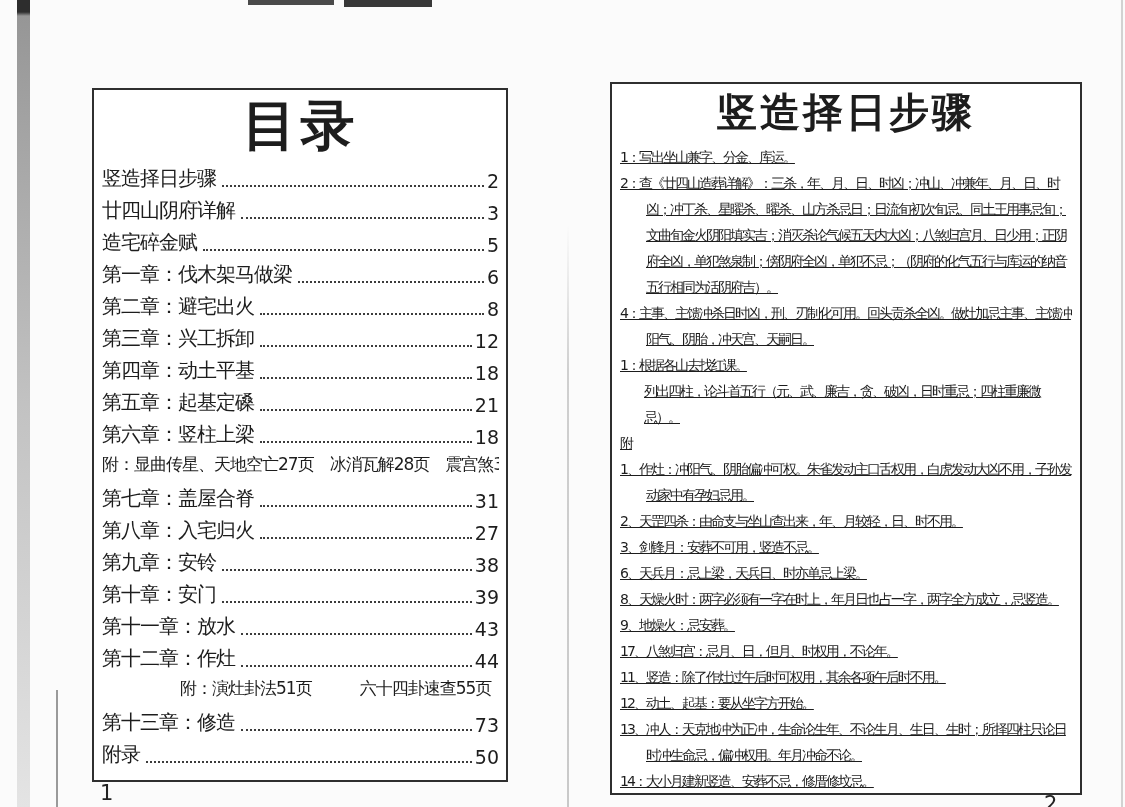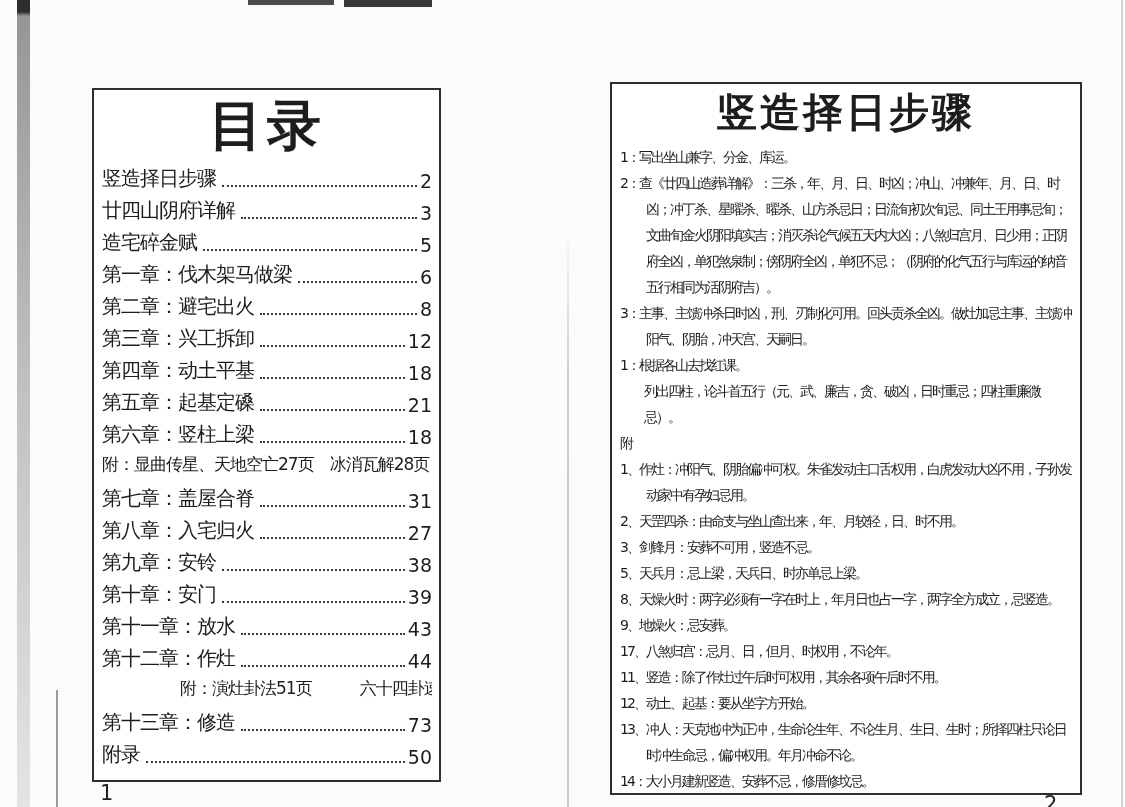--- a/index.html
+++ b/index.html
@@ -18,21 +18,21 @@
   .top-bar-2 { position:absolute; left:344px; top:0; width:88px; height:7px; background:#383838; }
   .crease-line { position:absolute; left:56px; top:690px; width:2px; height:117px; background:#9a9a9a; }
   .fold-line { position:absolute; left:567px; top:225px; width:2px; height:582px;
     background:linear-gradient(180deg, rgba(200,200,200,0) 0, #cfcfcf 25%, #c9c9c9 100%); }
   .right-edge-line { position:absolute; left:1121px; top:0; width:2px; height:807px; background:#d2d2d2; }
 
   
   .page {
     position:absolute; background:#fff; border:2px solid #2f2f2f; box-sizing:border-box;
   }
-  .left-page  { left:92px;  top:88px; width:349px; height:694px; padding:4px 7px 0 8px; }
+  .left-page  { left:92px;  top:88px; width:416px; height:694px; padding:4px 7px 0 8px; }
   .right-page { left:610px; top:82px; width:472px; height:713px; padding:4px 8px 0 8px; }
 
   
   .toc-title {
     text-align:center; font-size:54px; font-weight:bold; line-height:1.12;
     margin:2px 0 4px 0; letter-spacing:4px;
   }
   .toc-list { }
   .toc-row { display:flex; align-items:flex-end; height:32px; font-size:20px; letter-spacing:-1px; }
   .toc-label { white-space:nowrap; }
@@ -43,21 +43,21 @@
     display:flex; align-items:center; overflow:hidden;
   }
   .toc-note.indented { padding-left:78px; }
 
   
   .steps-title {
     text-align:center; font-size:40px; font-weight:bold; line-height:1.2;
     margin:0 0 8px 0; letter-spacing:3px;
   }
   .steps { font-size:14px; line-height:26px; letter-spacing:-2px; height:645px; overflow:hidden; }
-  .para { margin:0; }
+  .para { margin:0;text-decoration:underline; }
   .para.hang  { padding-left:26px; text-indent:-26px; }
   .para.sub   { padding-left:24px; }
   .para.plain { }
 
   
   .page-num { position:absolute; font-size:21px; color:#222; }
   .page-num-left  { left:100px;  top:781px; }
   .page-num-right { left:1044px; top:792px; }
 </style>
 </head>
@@ -163,28 +163,28 @@
     <span class="toc-page">50</span>
   </div>
       </div>
   </div>
 
   <div class="page right-page">
     <div class="steps-title">竖造择日步骤</div>
     <div class="steps">
         <div class="para hang">1：写出坐山兼字、分金、库运。</div>
         <div class="para hang">2：查《廿四山造葬详解》：三杀，年、月、日、时凶；冲山、冲兼年、月、日、时凶；冲丁杀、星曜杀、曜杀、山方杀忌日；日流旬初次旬忌、同土王用事忌旬；文曲旬金火阴阳填实吉；消灭杀论气候五天内大凶；八煞归宫月、日少用；正阴府全凶，单犯煞泉制；傍阴府全凶，单犯不忌；（阴府的化气五行与库运的纳音五行相同为活阴府吉）。</div>
-        <div class="para hang">3：主事、主馈冲杀日时凶，刑、刃制化可用。回头贡杀全凶。做灶加忌主事、主馈冲阳气、阴胎，冲天宫、天嗣日。</div>
+        <div class="para hang">4：主事、主馈冲杀日时凶，刑、刃制化可用。回头贡杀全凶。做灶加忌主事、主馈冲阳气、阴胎，冲天宫、天嗣日。</div>
         <div class="para hang">1：根据各山去找红课。</div>
         <div class="para sub">列出四柱，论斗首五行（元、武、廉吉，贪、破凶，日时重忌；四柱重廉微忌）。</div>
         <div class="para plain">附</div>
         <div class="para hang">1、作灶：冲阳气、阴胎偏冲可权。朱雀发动主口舌权用，白虎发动大凶不用，子孙发动家中有孕妇忌用。</div>
         <div class="para hang">2、天罡四杀：由命支与坐山查出来，年、月较轻，日、时不用。</div>
         <div class="para hang">3、剑锋月：安葬不可用，竖造不忌。</div>
-        <div class="para hang">5、天兵月：忌上梁，天兵日、时亦单忌上梁。</div>
+        <div class="para hang">6、天兵月：忌上梁，天兵日、时亦单忌上梁。</div>
         <div class="para hang">8、天燥火时：两字必须有一字在时上，年月日也占一字，两字全方成立，忌竖造。</div>
         <div class="para hang">9、地燥火：忌安葬。</div>
         <div class="para hang">17、八煞归宫：忌月、日，但月、时权用，不论年。</div>
         <div class="para hang">11、竖造：除了作灶过午后时可权用，其余各项午后时不用。</div>
         <div class="para hang">12、动土、起基：要从坐字方开始。</div>
         <div class="para hang">13、冲人：天克地冲为正冲，生命论生年、不论生月、生日、生时；所择四柱只论日时冲生命忌，偏冲权用。年月冲命不论。</div>
         <div class="para hang">14：大小月建新竖造、安葬不忌，修厝修坟忌。</div>
       </div>
   </div>
 

